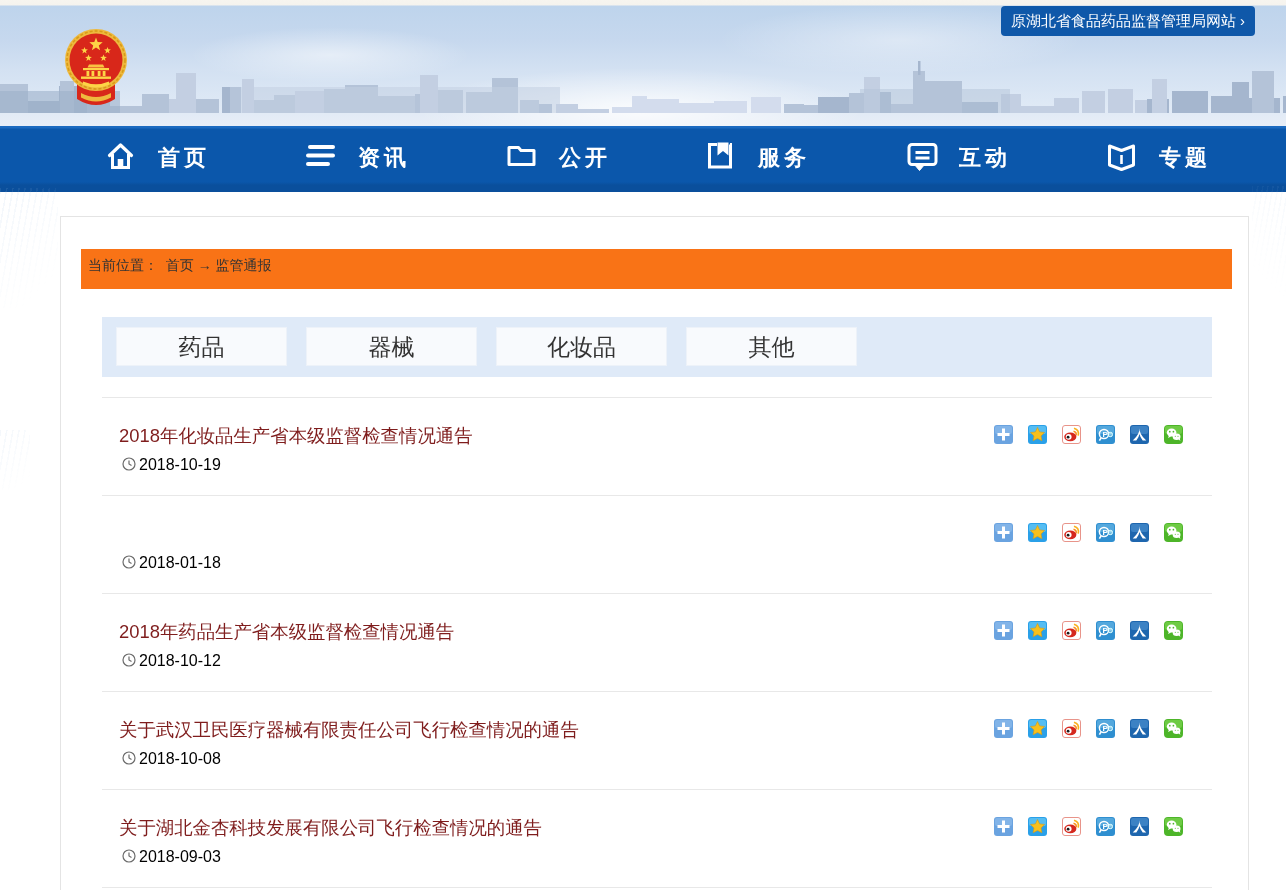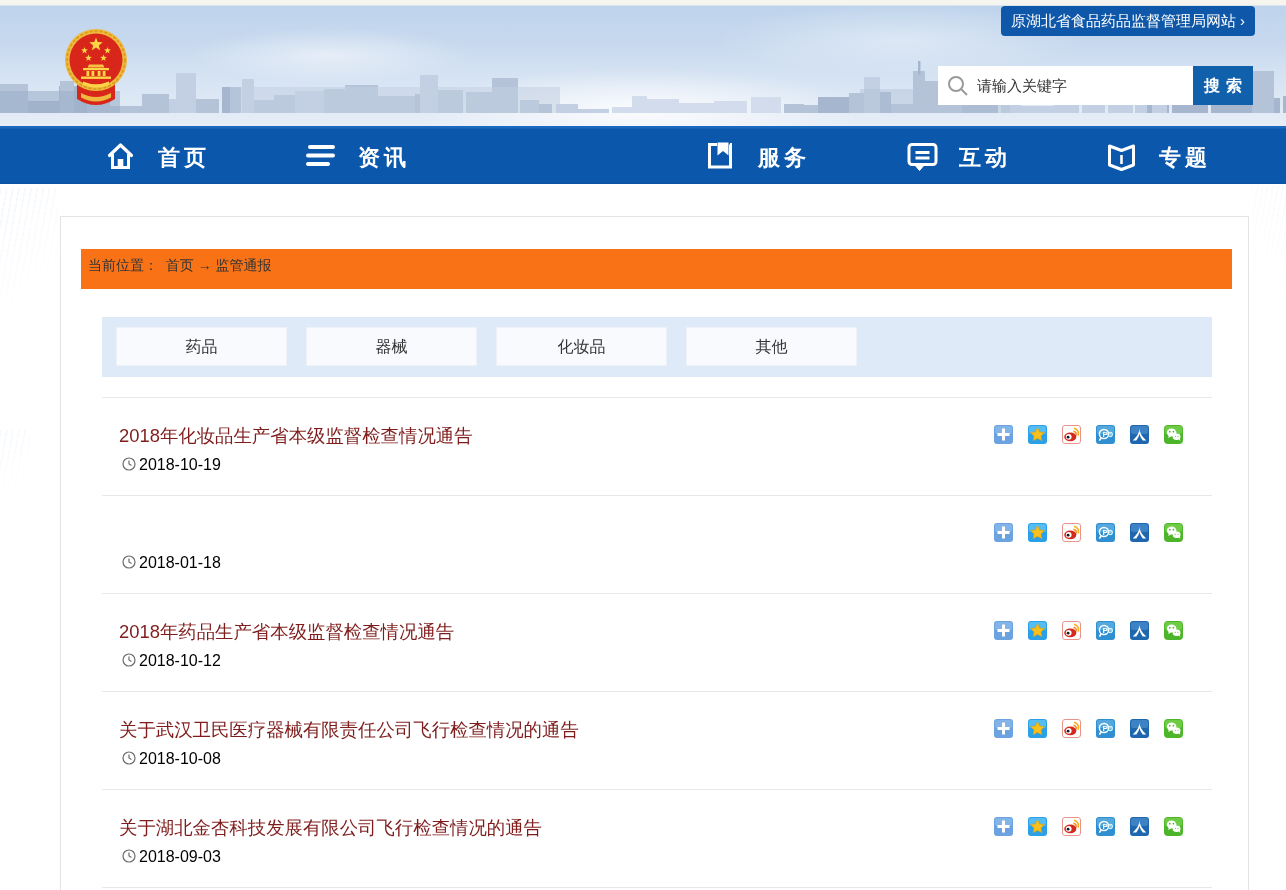--- a/index.html
+++ b/index.html
@@ -21,32 +21,32 @@
 .oldsite { position:absolute; left:1001px; top:6px; width:254px; height:30px; background:#0f58a9; border-radius:4px;
   color:#fff; font-size:15px; text-align:center; line-height:30px; }
 .searchwrap { position:absolute; left:938px; top:66px; width:315px; height:39px; }
 .searchinput { position:absolute; left:0; top:0; width:255px; height:39px; background:#fff; }
 .searchph { position:absolute; left:39px; top:11px; font-size:15px; color:#333; }
 .searchbtn { position:absolute; left:255px; top:0; width:60px; height:39px; background:#1160ab; color:#fff;
   font-size:16px; font-weight:bold; text-align:center; line-height:39px; letter-spacing:6px; text-indent:6px; }
 .mag { position:absolute; left:9px; top:9px; }
 
 
-.nav { position:absolute; left:0; top:126px; width:1286px; height:58px; background:linear-gradient(180deg,#1b6ac0 0px,#1b6ac0 2px,#0b57ab 3px,#0b57ab 56px,#0a4f9c 59px); }
+.nav { position:absolute; left:0; top:126px; width:1286px; height:66px; background:linear-gradient(180deg,#1b6ac0 0px,#1b6ac0 2px,#0b57ab 3px,#0b57ab 56px,#0a4f9c 59px); }
 .navitem { position:absolute; top:0; height:58px; color:#fff; }
 .navicon { position:absolute; top:14px; }
 .navtext { position:absolute; top:17px; font-size:22px; font-weight:bold; letter-spacing:4px; white-space:nowrap; }
 
 
 .card { position:absolute; left:60px; top:216px; width:1189px; height:700px; background:#fff; border:1px solid #e4e4e4; }
 .crumb { position:absolute; left:20px; top:32px; width:1151px; height:40px; background:#f97316; font-size:14px; color:#333;
   line-height:33px; padding-left:7px; }
 .tabstrip { position:absolute; left:41px; top:100px; width:1110px; height:60px; background:#dfeaf8; }
 .tab { position:absolute; top:10px; width:171px; height:39px; background:#f8fafd; border:1px solid #edf2f9;
-  font-size:16px; color:#333; text-align:center; line-height:38px; }
+  font-size:23px; color:#333; text-align:center; line-height:38px; }
 .list { position:absolute; left:41px; top:180px; width:1110px; }
 .row { position:relative; width:1110px; height:98px; border-top:1px solid #e8e8e8; }
 .row .title { position:absolute; left:17px; top:25px; font-size:18.4px; color:#7f1d1d; }
 .row .clock { position:absolute; left:20px; top:59px; }
 .row .datetext { position:absolute; left:37px; top:58px; font-size:16px; color:#000000; }
 .row .icons { position:absolute; right:29px; top:27px; width:189px; height:19px; }
 .row .icons svg { position:absolute; top:0; }
 </style>
 </head>
 <body>
@@ -133,48 +133,44 @@
             <rect x="19" y="41" width="26" height="2.2"></rect>
             <rect x="22.5" y="44" width="2.8" height="5"></rect>
             <rect x="27.5" y="44" width="2.8" height="5"></rect>
             <rect x="33.7" y="44" width="2.8" height="5"></rect>
             <rect x="38.7" y="44" width="2.8" height="5"></rect>
             <rect x="17" y="49.5" width="30" height="2.4"></rect>
             <path d="M19 54.5 q13 5.5 26 0 l0 3.2 q-13 5.5 -26 0 z"></path>
           </g>
         </svg></div>
     <div class="oldsite">原湖北省食品药品监督管理局网站 <span style="font-family:'Liberation Sans'">›</span></div>
-    <div class="searchwrap">
-      <div class="searchinput">
-        <svg class="mag" width="22" height="22" viewBox="0 0 22 22">
-            <circle cx="9" cy="9" r="7" fill="none" stroke="#9a9a9a" stroke-width="2"></circle>
-            <line x1="14" y1="14" x2="20" y2="20" stroke="#9a9a9a" stroke-width="2"></line>
-          </svg>
-        <div class="searchph">请输入关键字</div>
-      </div>
-      <div class="searchbtn">搜索</div>
-    </div>
   </div>
 
   <div class="nav" id="nav">
       <div class="navitem" style="left:105px;width:104px;">
         <svg class="navicon" width="32" height="32" viewBox="0 0 32 32" style="left:0;">
           <path d="M4.5 15.5 L15.5 5 L26.5 15.5" fill="none" stroke="#fff" stroke-width="3.2" stroke-linecap="round" stroke-linejoin="round"></path>
           <path d="M7.5 14 V27.5 H23.5 V14" fill="none" stroke="#fff" stroke-width="3"></path>
           <rect x="12.7" y="19" width="5.6" height="8.5" fill="#fff"></rect>
         </svg>
         <div class="navtext" style="left:53px;">首页</div>
       </div>
       <div class="navitem" style="left:305px;width:104px;">
         <svg class="navicon" width="32" height="32" viewBox="0 0 32 32" style="left:0;">
           <rect x="3" y="5" width="27" height="4" rx="2" fill="#fff"></rect>
           <rect x="1" y="13.5" width="29" height="4" rx="2" fill="#fff"></rect>
           <rect x="1" y="22" width="24" height="4" rx="2" fill="#fff"></rect>
         </svg>
         <div class="navtext" style="left:53px;">资讯</div>
+      </div>
+      <div class="navitem" style="left:506px;width:104px;">
+        <svg class="navicon" width="32" height="32" viewBox="0 0 32 32" style="left:0;">
+          <path d="M3 24.5 V7.5 H12.5 L15 10.5 H28 V24.5 Z" fill="none" stroke="#fff" stroke-width="3" stroke-linejoin="round"></path>
+        </svg>
+        <div class="navtext" style="left:53px;">公开</div>
       </div>
       <div class="navitem" style="left:705px;width:104px;">
         <svg class="navicon" width="32" height="32" viewBox="0 0 32 32" style="left:0;">
           <path d="M12 4.5 H4.5 V27 H25.5 V4.5 H25" fill="none" stroke="#fff" stroke-width="3"></path>
           <path d="M12.5 2.5 h11 v13 l-5.5 -4.5 l-5.5 4.5 z" fill="#fff"></path>
         </svg>
         <div class="navtext" style="left:53px;">服务</div>
       </div>
       <div class="navitem" style="left:906px;width:104px;">
         <svg class="navicon" width="32" height="32" viewBox="0 0 32 32" style="left:0;">

